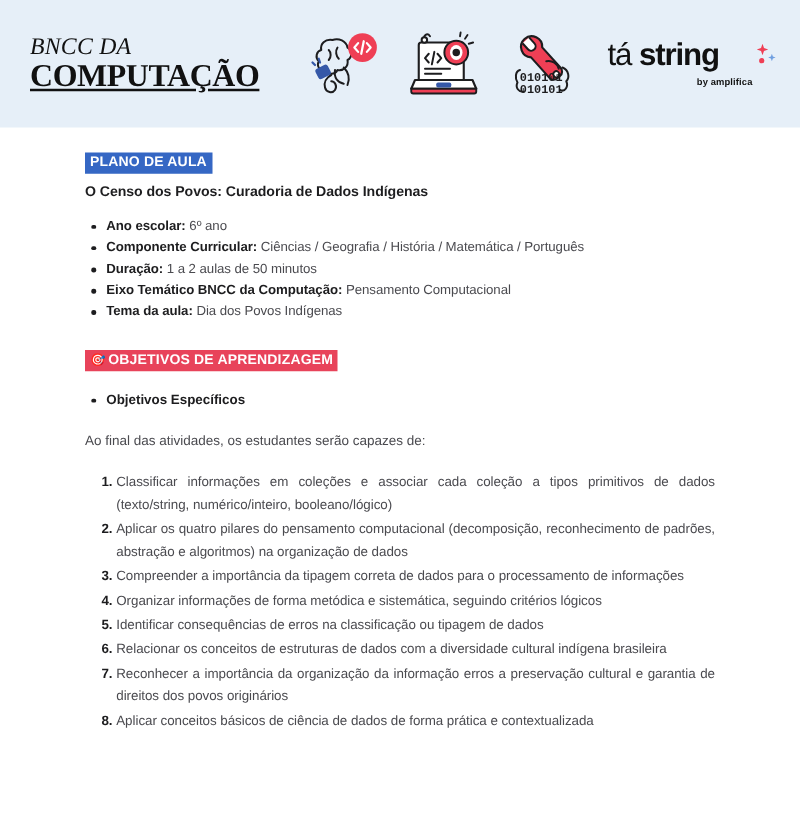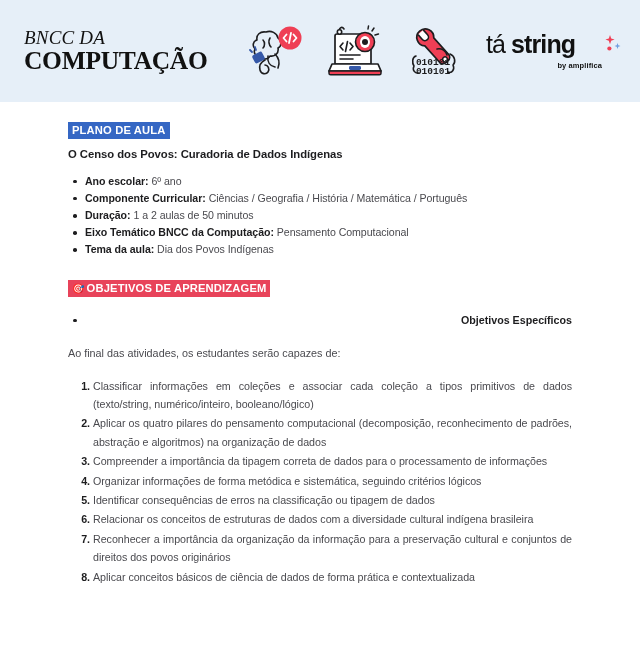--- a/index.html
+++ b/index.html
@@ -39,20 +39,21 @@
     display: block;
   }
   .brand-line2 {
     font-family: "Liberation Serif", serif;
     font-weight: bold;
     font-size: 25.5px;
     letter-spacing: -0.3px;
     color: #111;
     display: block;
     margin-top: 1px;
+    text-decoration: underline;
   }
 
   .icon-cluster {
     flex: 1 1 auto;
     display: flex;
     align-items: center;
     justify-content: center;
     gap: 16px;
     margin-left: 10px;
   }
@@ -162,21 +163,20 @@
     text-align: justify;
     margin: 15px 0 0 0;
     letter-spacing: -0.03px;
   }
   p.para b { color: #1d1d1f; font-weight: bold; }
 
   ul.bullet-bold {
     list-style: none;
     margin: 15px 0 0 0;
     padding: 0 0 0 17px;
-    text-align: right;
   }
   ul.bullet-bold > li {
     position: relative;
     font-size: 10.7px;
     font-weight: bold;
     color: #1d1d1f;
     line-height: 1.6;
   }
   ul.bullet-bold > li::before {
     content: "";
@@ -340,17 +340,17 @@
 
   <p class="lead">Ao final das atividades, os estudantes serão capazes de:</p>
 
   <ol class="obj-list">
     <li>Classificar informações em coleções e associar cada coleção a tipos primitivos de dados (texto/string, numérico/inteiro, booleano/lógico)</li>
     <li>Aplicar os quatro pilares do pensamento computacional (decomposição, reconhecimento de padrões, abstração e algoritmos) na organização de dados</li>
     <li>Compreender a importância da tipagem correta de dados para o processamento de informações</li>
     <li>Organizar informações de forma metódica e sistemática, seguindo critérios lógicos</li>
     <li>Identificar consequências de erros na classificação ou tipagem de dados</li>
     <li>Relacionar os conceitos de estruturas de dados com a diversidade cultural indígena brasileira</li>
-    <li>Reconhecer a importância da organização da informação para a preservação cultural e conjuntos de direitos dos povos originários</li>
+    <li>Reconhecer a importância da organização da informação erros a preservação cultural e garantia de direitos dos povos originários</li>
     <li>Aplicar conceitos básicos de ciência de dados de forma prática e contextualizada</li>
   </ol>
 
 </div>
 
 </body></html>

